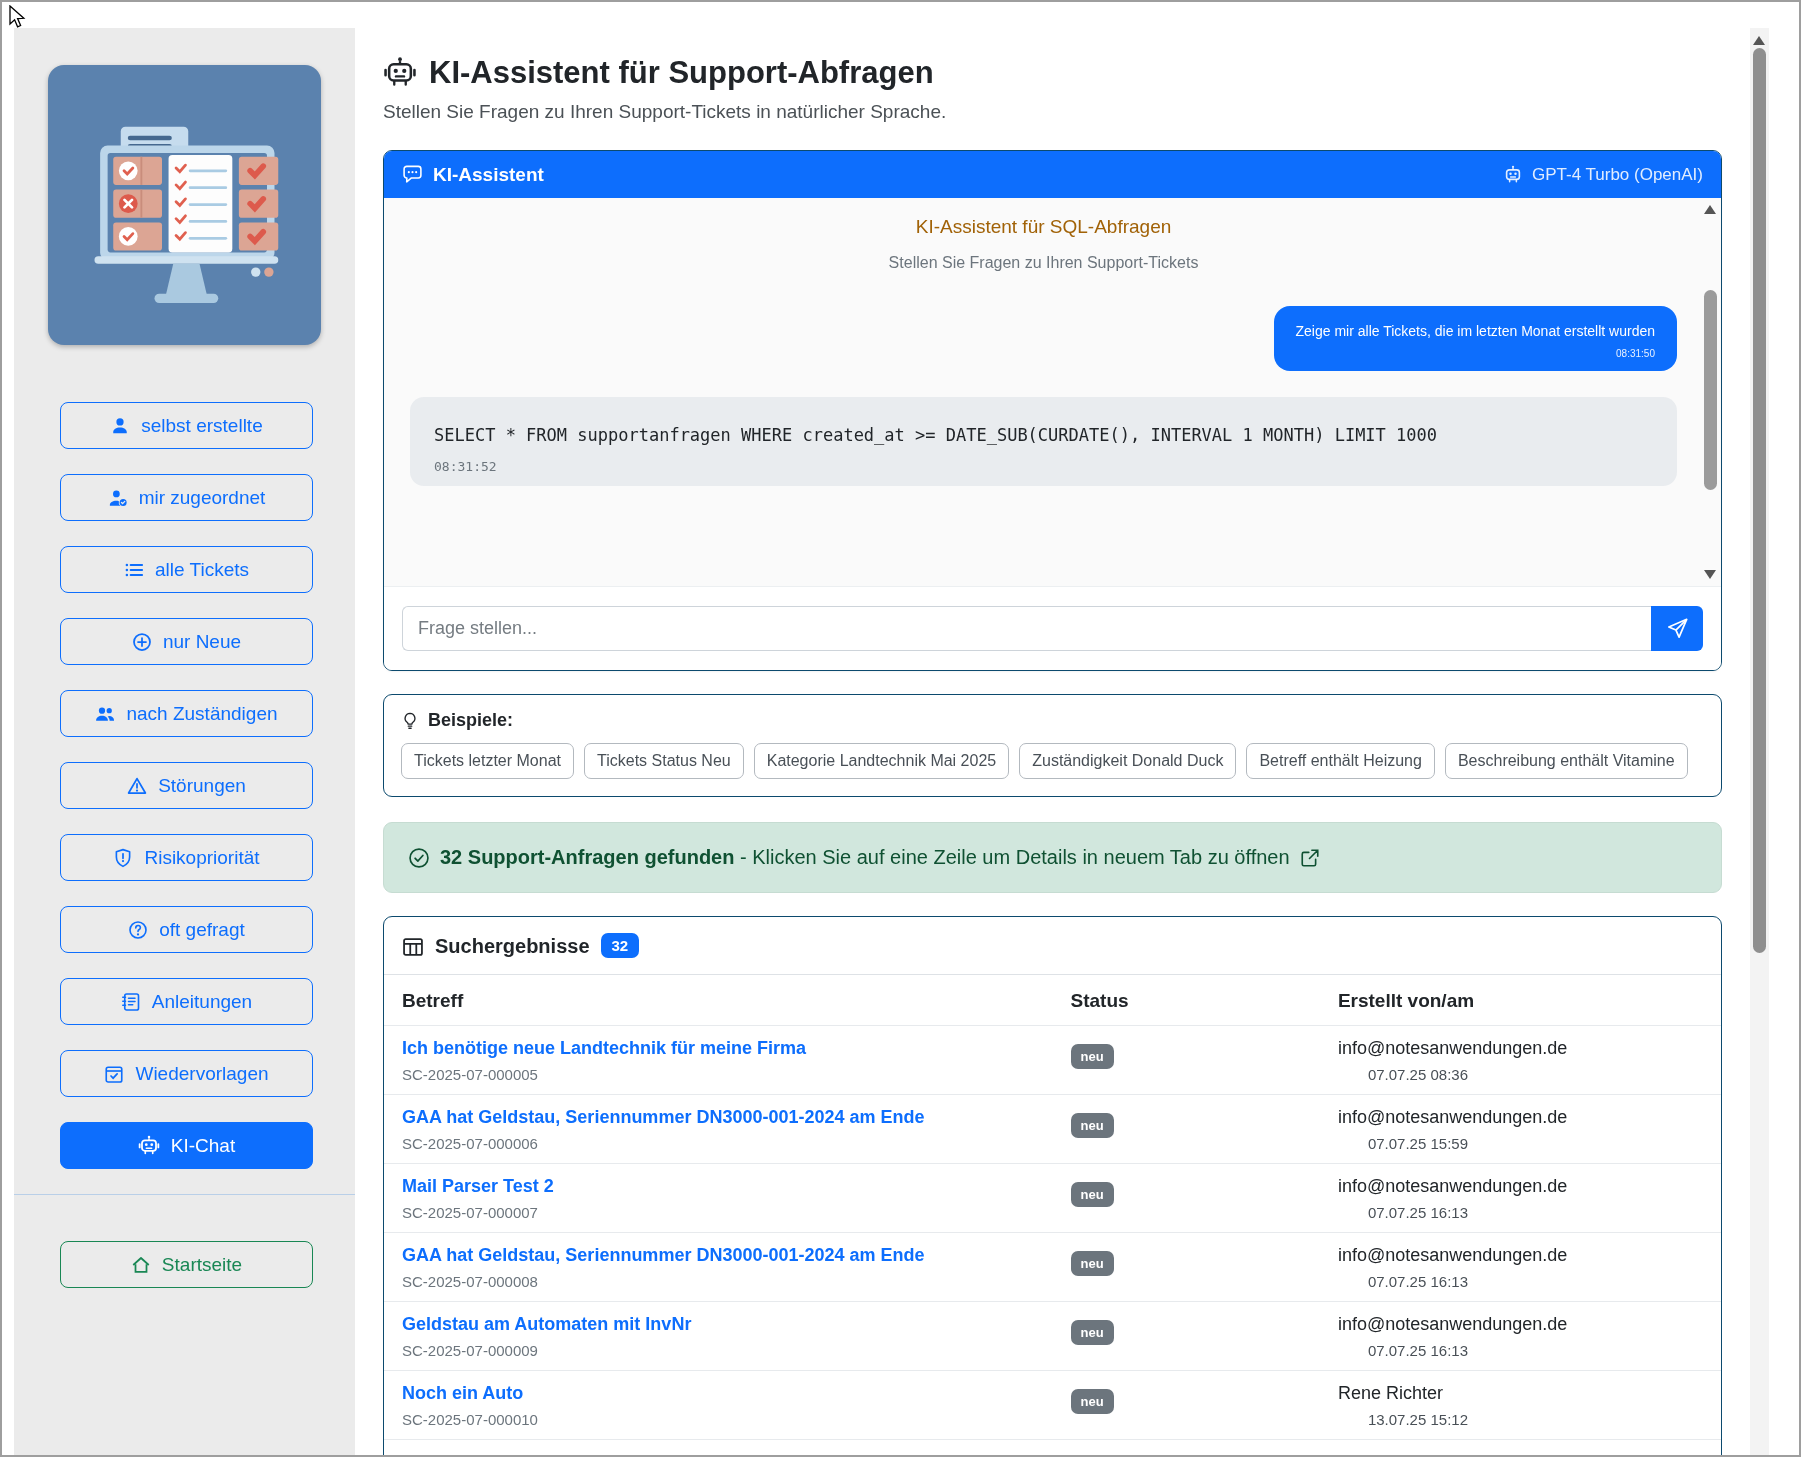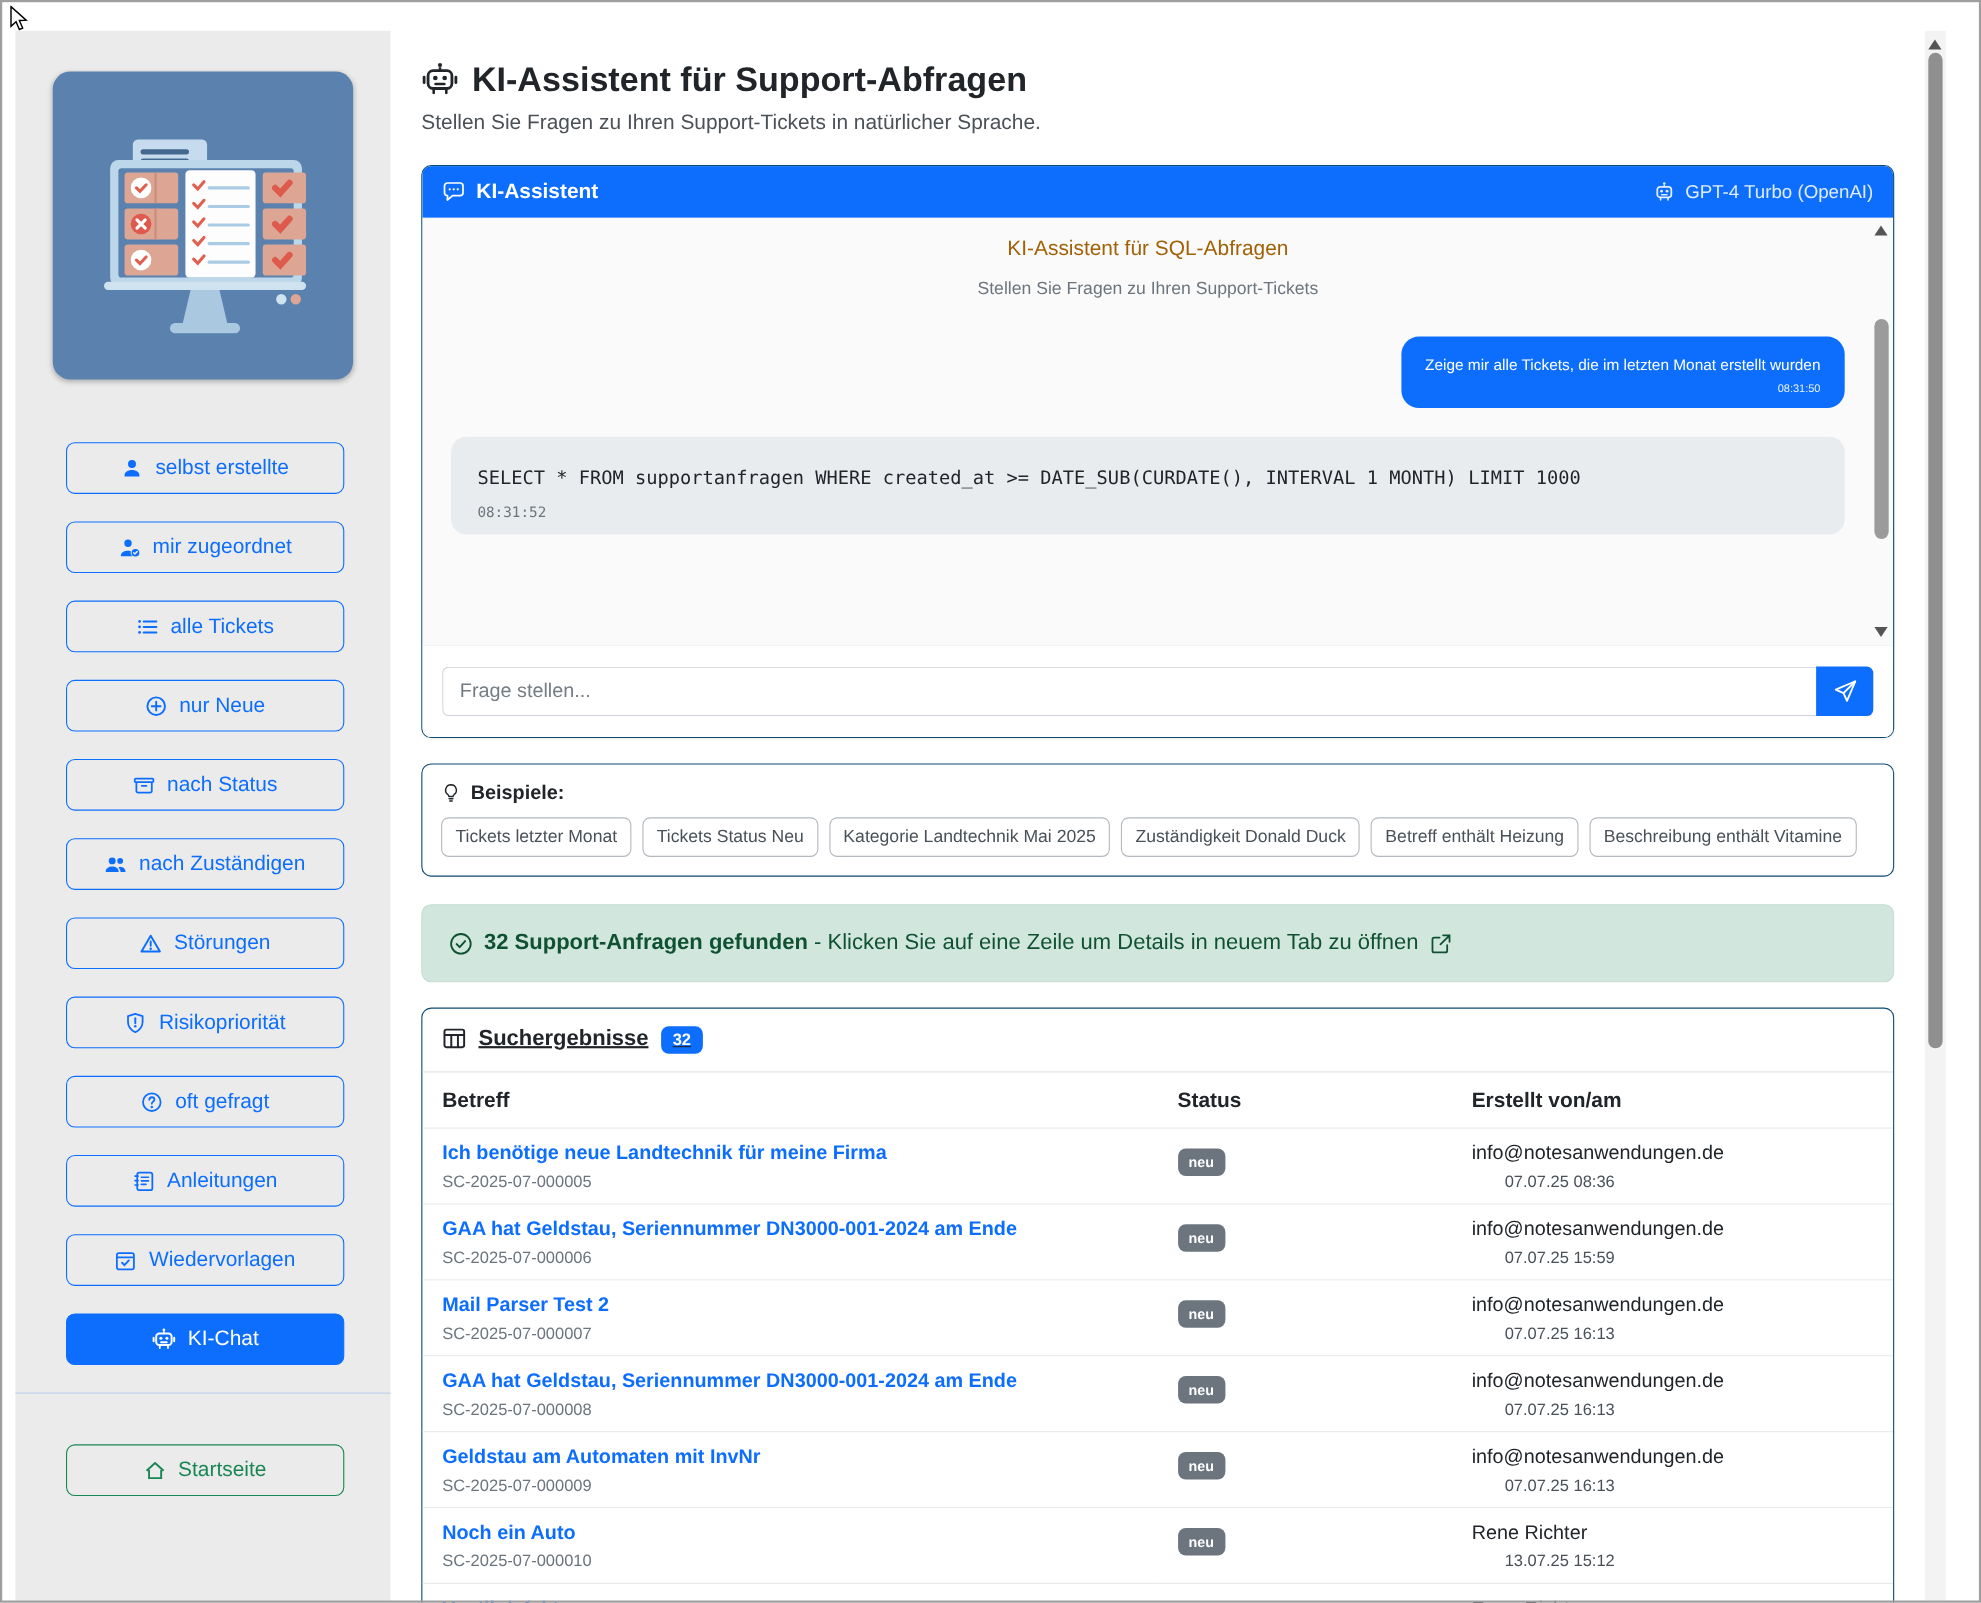--- a/index.html
+++ b/index.html
@@ -69,22 +69,22 @@
   .examples-label { display:flex; align-items:center; gap:9px; font-size:18px; font-weight:700; }
   .chips { display:flex; gap:10px; margin-top:12px; flex-wrap:wrap; }
   .chip { border:1px solid #b3b9bf; border-radius:7px; background:#fff; color:#495057; font-size:16px;
     padding:8px 12px; cursor:pointer; white-space:nowrap; }
 
   .banner { margin-top:25px; background:#d1e7dd; border:1px solid #c6dcd2; border-radius:9px; color:#0f5132;
     padding:23px 24px; display:flex; align-items:center; gap:10px; font-size:20px; }
   .banner b { font-weight:700; }
 
   .results-card { margin-top:23px; overflow:hidden; }
-  .results-head { display:flex; align-items:flex-start; gap:11px; padding:16px 18px; font-size:20px; font-weight:600;
-    border-bottom:1px solid #dee2e6;text-decoration:underline; }
+  .results-head { display:flex; align-items:flex-end; gap:11px; padding:16px 18px; font-size:20px; font-weight:600;
+    border-bottom:1px solid #dee2e6; }
   .count-badge { background:#0d6efd; color:#fff; font-size:15px; font-weight:700; border-radius:7px;
     padding:4px 11px; }
   table.rtable { width:100%; border-collapse:collapse; table-layout:fixed; }
   .rtable th { text-align:left; font-size:19px; font-weight:700; padding:15px 18px 13px; }
   .rtable col.c1 { width:50%; } .rtable col.c2 { width:20%; } .rtable col.c3 { width:30%; }
   .rtable td { padding:12px 18px 11px; border-top:1px solid #e7eaed; vertical-align:top; }
   .t-link { color:#0d6efd; font-size:18px; font-weight:700; cursor:pointer; display:block; }
   .t-id { color:#6c757d; font-size:15px; margin-top:7px; }
   .neu-badge { display:inline-block; background:#6c757d; color:#fff; font-size:13px; font-weight:700;
     border-radius:7px; padding:5px 10px; margin-top:6px; }
@@ -192,28 +192,20 @@
     </button>
 
     <button class="nav-btn">
       <svg class="ic" width="20" height="20" viewBox="0 0 16 16">
           <circle cx="8" cy="8" r="6.4" fill="none" stroke="currentColor" stroke-width="1.4"></circle>
           <path d="M8 4.8v6.4M4.8 8h6.4" stroke="currentColor" stroke-width="1.4" stroke-linecap="round"></path>
         </svg>
       <span>nur Neue</span>
     </button>
 
-    <button class="nav-btn">
-      <svg class="ic" width="20" height="20" viewBox="0 0 16 16">
-          <rect x="1.2" y="3" width="13.6" height="2.6" rx="0.8" fill="none" stroke="currentColor" stroke-width="1.3"></rect>
-          <path d="M2.4 5.8v6.2a1.2 1.2 0 0 0 1.2 1.2h8.8a1.2 1.2 0 0 0 1.2-1.2V5.8" fill="none" stroke="currentColor" stroke-width="1.3"></path>
-          <path d="M6.3 8.3h3.4" stroke="currentColor" stroke-width="1.3" stroke-linecap="round"></path>
-        </svg>
-      <span>nach Status</span>
-    </button>
 
     <button class="nav-btn">
       <svg class="ic" width="20" height="20" viewBox="0 0 16 16">
           <circle cx="5.6" cy="5.3" r="2.5" fill="currentColor"></circle>
           <circle cx="11.4" cy="5.3" r="2.1" fill="currentColor"></circle>
           <path d="M.9 12.9c0-2 2.1-3.5 4.7-3.5s4.7 1.5 4.7 3.5v.4H.9zM11.3 9.6c2.2.1 3.9 1.4 3.9 3.1v.6h-3.5c0-1.3-.6-2.2-1.5-3.1.4-.4.7-.6 1.1-.6z" fill="currentColor"></path>
         </svg>
       <span>nach Zuständigen</span>
     </button>
 

